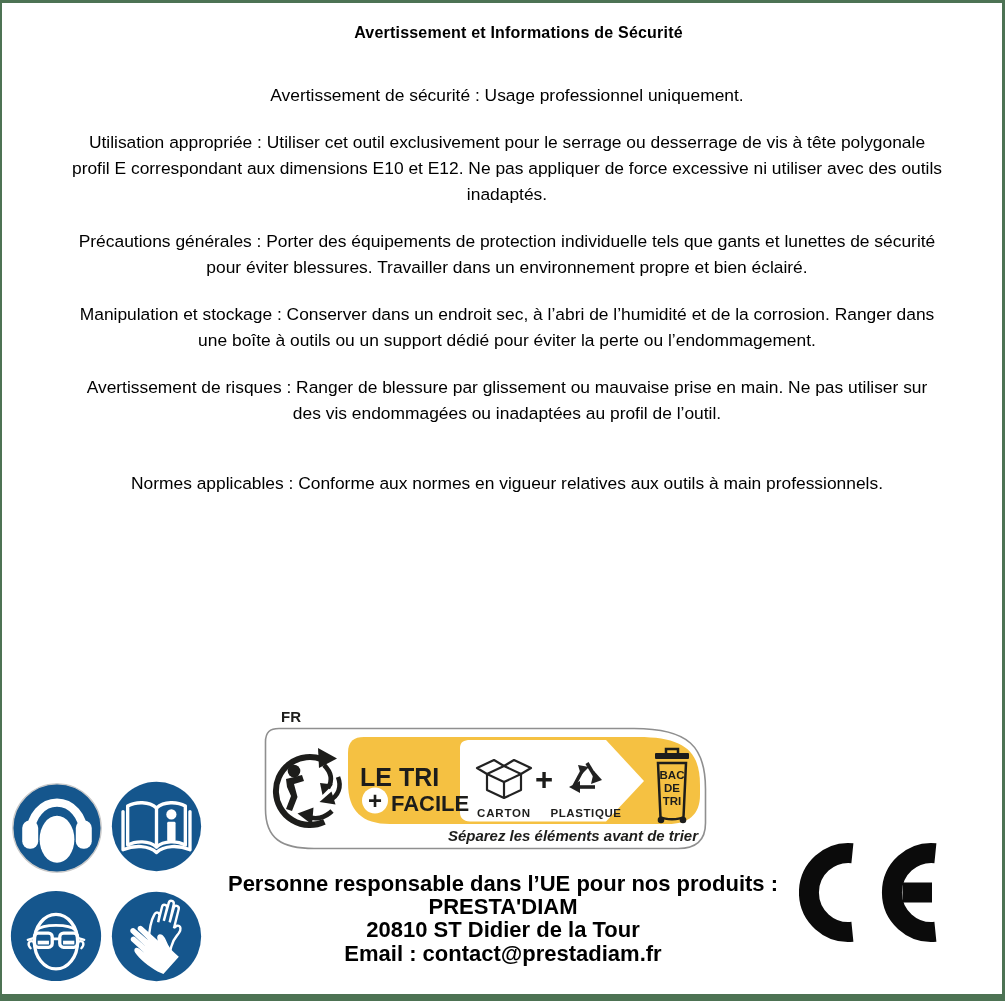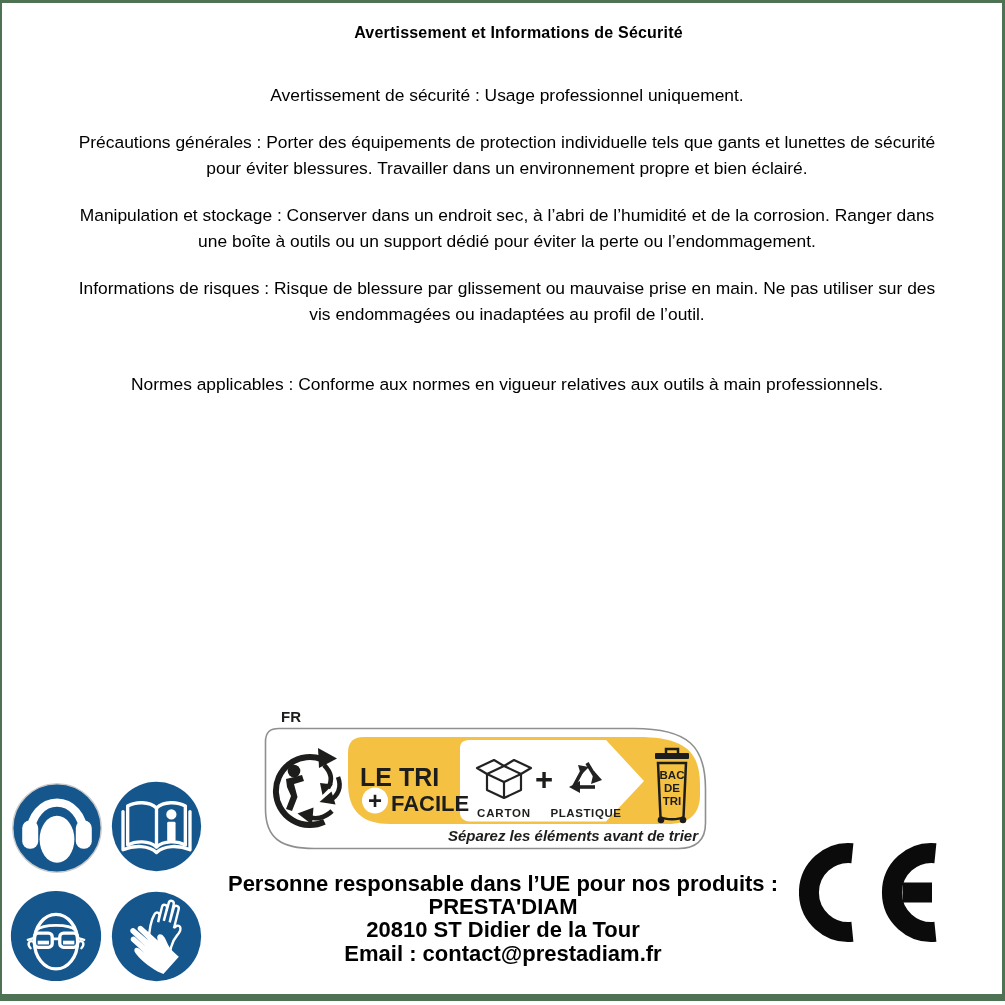--- a/index.html
+++ b/index.html
@@ -44,23 +44,24 @@
 </style>
 </head>
 <body>
 
 <div class="page-border"></div>
 
 <div class="doc-title">Avertissement et Informations de Sécurité</div>
 
 <div class="body-text">
   <p>Avertissement de sécurité : Usage professionnel uniquement.</p>
+  <p>Utilisation appropriée : Utiliser cet outil exclusivement pour le serrage ou desserrage de vis à tête polygonale profil E correspondant aux dimensions E10 et E12. Ne pas appliquer de force excessive ni utiliser avec des outils inadaptés.</p>
   <p>Précautions générales : Porter des équipements de protection individuelle tels que gants et lunettes de sécurité pour éviter blessures. Travailler dans un environnement propre et bien éclairé.</p>
   <p>Manipulation et stockage : Conserver dans un endroit sec, à l’abri de l’humidité et de la corrosion. Ranger dans une boîte à outils ou un support dédié pour éviter la perte ou l’endommagement.</p>
-  <p>Informations de risques : Risque de blessure par glissement ou mauvaise prise en main. Ne pas utiliser sur des vis endommagées ou inadaptées au profil de l’outil.</p>
+  <p>Avertissement de risques : Ranger de blessure par glissement ou mauvaise prise en main. Ne pas utiliser sur des vis endommagées ou inadaptées au profil de l’outil.</p>
   <p class="sp">Normes applicables : Conforme aux normes en vigueur relatives aux outils à main professionnels.</p>
 </div>
 
 <svg class="ppe-icon ppe-1" viewBox="0 0 100 100" aria-label="wear-ear-protection">
   <circle cx="50" cy="50" r="47" fill="#15568d" stroke="#c9c9c9" stroke-width="1.4"></circle>
   <path d="M22,55 a28,32 0 0 1 56,0" stroke="#fff" stroke-width="9" fill="none"></path>
   <rect x="13" y="42" width="17" height="30" rx="8" fill="#fff"></rect>
   <rect x="70" y="42" width="17" height="30" rx="8" fill="#fff"></rect>
   <ellipse cx="50" cy="62" rx="18.5" ry="25" fill="#fff"></ellipse>
 </svg>

